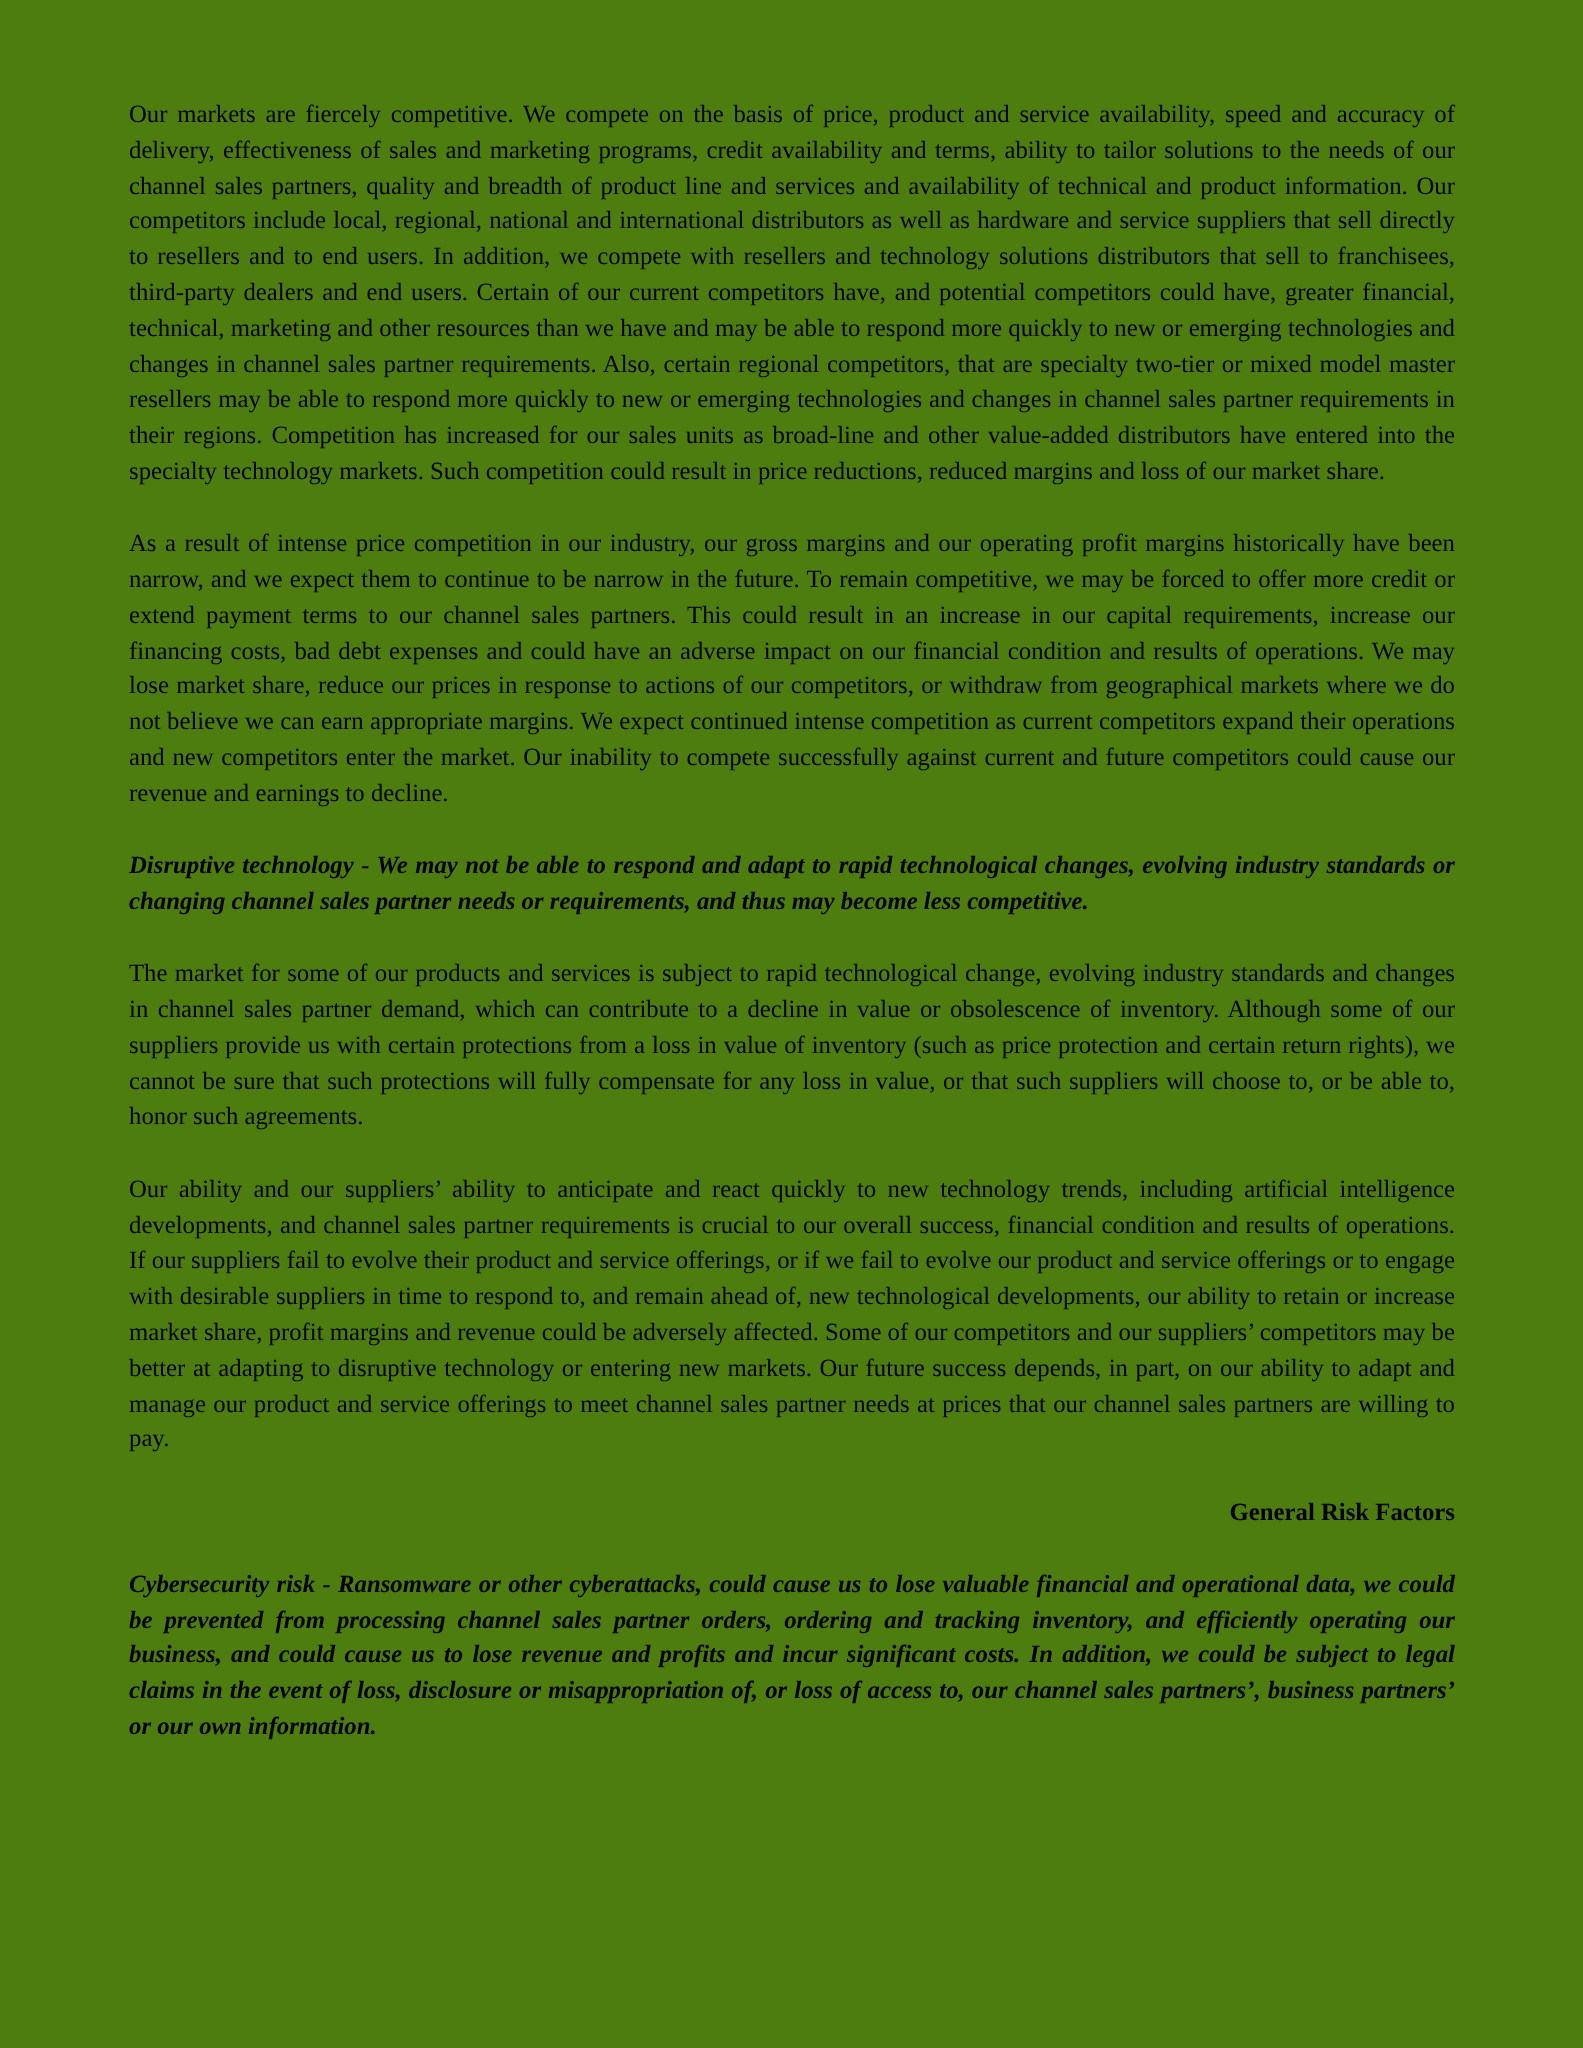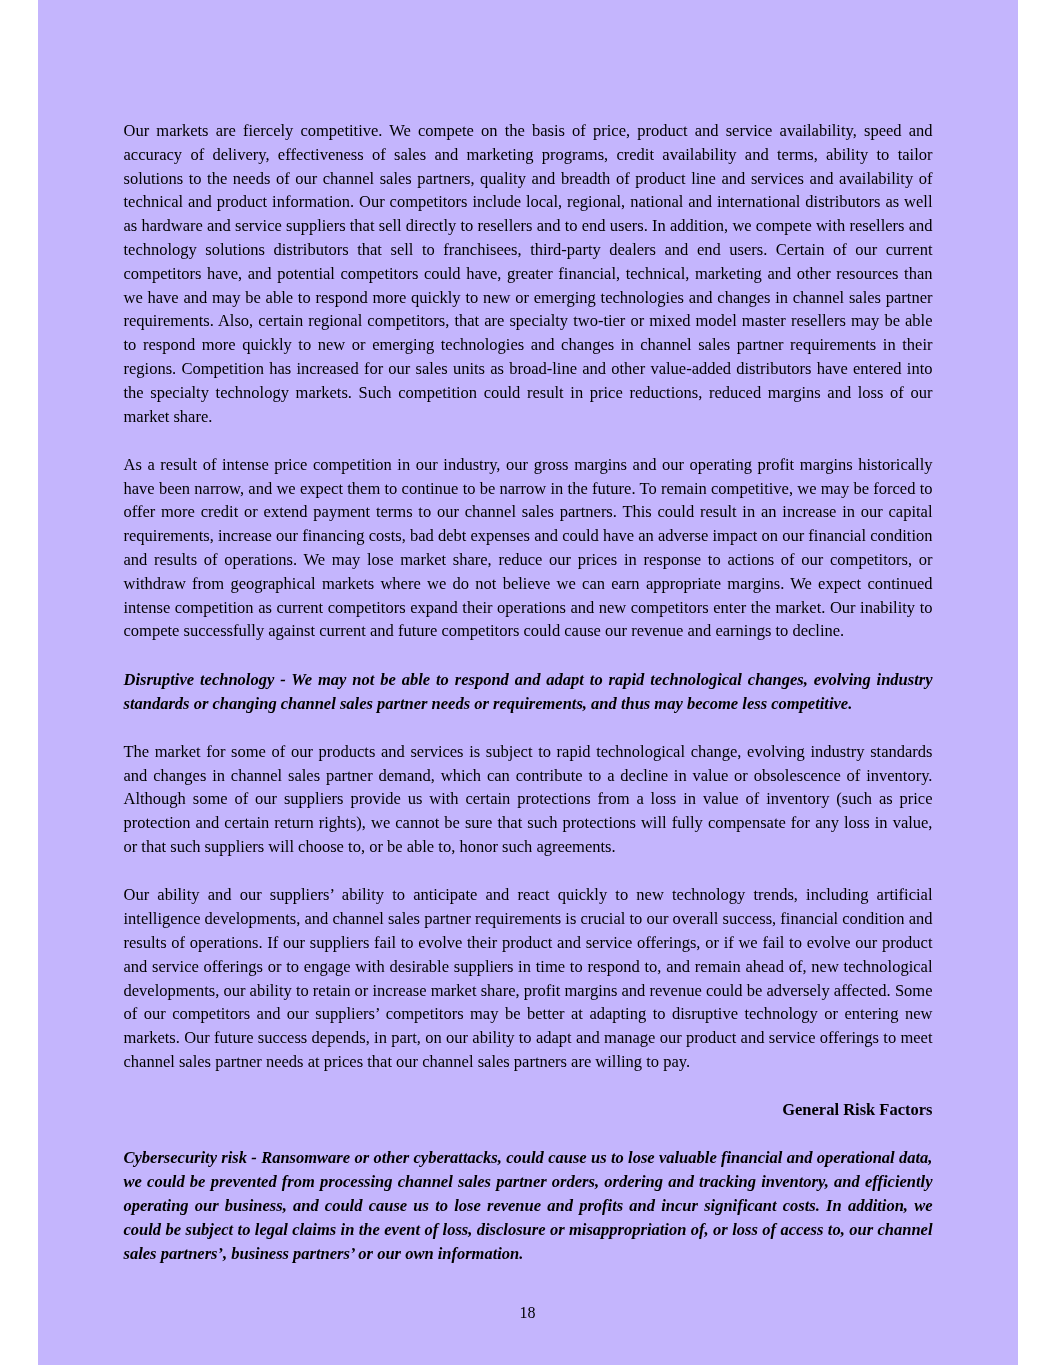--- a/index.html
+++ b/index.html
@@ -2,28 +2,28 @@
 <html><head>
 <meta charset="utf-8">
 <style>
   html, body {
     margin: 0;
     padding: 0;
     background: #ffffff;
   }
   .page {
     position: relative;
-    width: 980px;
+    width: 1055px;
     height: 1365px;
     margin: 0 auto;
-    background: #c4b5fd;
+    background: #4d7c0f;
     color: #000000;
     font-family: "Liberation Serif", "DejaVu Serif", serif;
     box-sizing: border-box;
-    padding: 119px 85px 0 86px;
+    padding: 64px 85px 0 86px;
     overflow: hidden;
   }
   .body-para {
     font-size: 16.5px;
     line-height: 23.8px;
     text-align: justify;
     margin: 0 0 24.5px 0;
   }
   .heading-bold-italic {
     font-weight: bold;
@@ -55,15 +55,14 @@
   <p class="body-para heading-bold-italic">Disruptive technology - We may not be able to respond and adapt to rapid technological changes, evolving industry standards or changing channel sales partner needs or requirements, and thus may become less competitive.</p>
 
   <p class="body-para">The market for some of our products and services is subject to rapid technological change, evolving industry standards and changes in channel sales partner demand, which can contribute to a decline in value or obsolescence of inventory.  Although some of our suppliers provide us with certain protections from a loss in value of inventory (such as price protection and certain return rights), we cannot be sure that such protections will fully compensate for any loss in value, or that such suppliers will choose to, or be able to, honor such agreements.</p>
 
   <p class="body-para">Our ability and our suppliers’ ability to anticipate and react quickly to new technology trends, including artificial intelligence developments, and channel sales partner requirements is crucial to our overall success, financial condition and results of operations. If our suppliers fail to evolve their product and service offerings, or if we fail to evolve our product and service offerings or to engage with desirable suppliers in time to respond to, and remain ahead of, new technological developments, our ability to retain or increase market share, profit margins and revenue could be adversely affected. Some of our competitors and our suppliers’ competitors may be better at adapting to disruptive technology or entering new markets.  Our future success depends, in part, on our ability to adapt and manage our product and service offerings to meet channel sales partner needs at prices that our channel sales partners are willing to pay.</p>
 
   <p class="body-para section-heading">General Risk Factors</p>
 
   <p class="body-para heading-bold-italic">Cybersecurity risk - Ransomware or other cyberattacks, could cause us to lose valuable financial and operational data, we could be prevented from processing channel sales partner orders, ordering and tracking inventory, and efficiently operating our business, and could cause us to lose revenue and profits and incur significant costs. In addition, we could be subject to legal claims in the event of loss, disclosure or misappropriation of, or loss of access to, our channel sales partners’, business partners’ or our own information.</p>
 
-  <div class="page-num">18</div>
 
 </div>
 
 </body></html>

